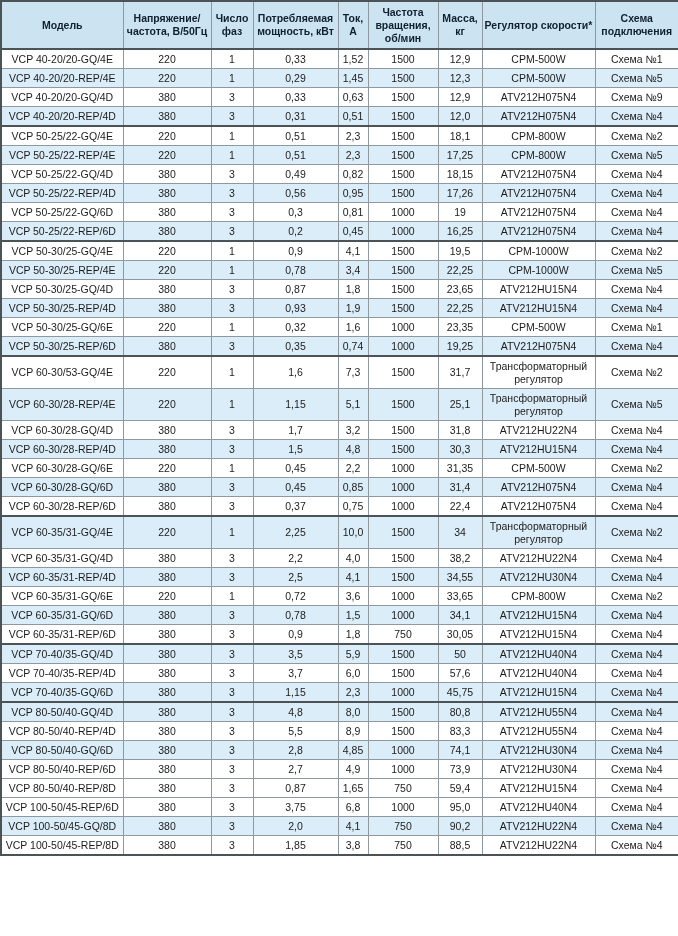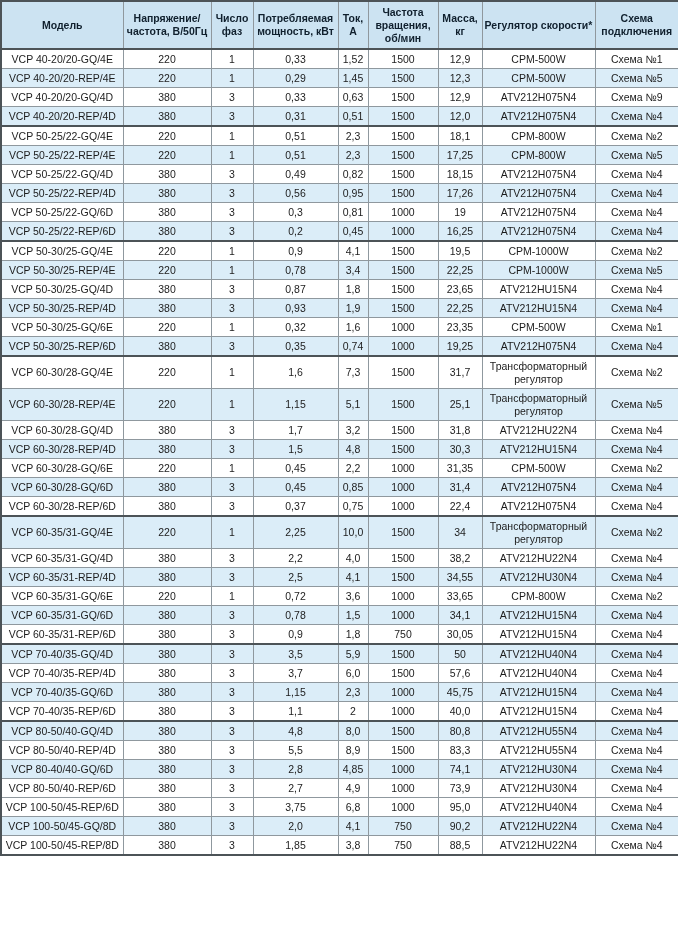--- a/index.html
+++ b/index.html
@@ -248,21 +248,21 @@
           <td>380</td>
           <td>3</td>
           <td>0,35</td>
           <td>0,74</td>
           <td>1000</td>
           <td>19,25</td>
           <td>ATV212H075N4</td>
           <td>Схема №4</td>
         </tr>
         <tr class="group-start">
-          <td>VCP 60-30/28-GQ/4E</td>
+          <td>VCP 60-30/53-GQ/4E</td>
           <td>220</td>
           <td>1</td>
           <td>1,6</td>
           <td>7,3</td>
           <td>1500</td>
           <td>31,7</td>
           <td>Трансформаторный регулятор</td>
           <td>Схема №2</td>
         </tr>
         <tr class="shaded">
@@ -423,31 +423,20 @@
           <td>VCP 70-40/35-GQ/6D</td>
           <td>380</td>
           <td>3</td>
           <td>1,15</td>
           <td>2,3</td>
           <td>1000</td>
           <td>45,75</td>
           <td>ATV212HU15N4</td>
           <td>Схема №4</td>
         </tr>
-        <tr>
-          <td>VCP 70-40/35-REP/6D</td>
-          <td>380</td>
-          <td>3</td>
-          <td>1,1</td>
-          <td>2</td>
-          <td>1000</td>
-          <td>40,0</td>
-          <td>ATV212HU15N4</td>
-          <td>Схема №4</td>
-        </tr>
         <tr class="shaded group-start">
           <td>VCP 80-50/40-GQ/4D</td>
           <td>380</td>
           <td>3</td>
           <td>4,8</td>
           <td>8,0</td>
           <td>1500</td>
           <td>80,8</td>
           <td>ATV212HU55N4</td>
           <td>Схема №4</td>
@@ -457,39 +446,50 @@
           <td>380</td>
           <td>3</td>
           <td>5,5</td>
           <td>8,9</td>
           <td>1500</td>
           <td>83,3</td>
           <td>ATV212HU55N4</td>
           <td>Схема №4</td>
         </tr>
         <tr class="shaded">
-          <td>VCP 80-40/40-GQ/6D</td>
+          <td>VCP 80-50/40-GQ/6D</td>
           <td>380</td>
           <td>3</td>
           <td>2,8</td>
           <td>4,85</td>
           <td>1000</td>
           <td>74,1</td>
           <td>ATV212HU30N4</td>
           <td>Схема №4</td>
         </tr>
         <tr>
           <td>VCP 80-50/40-REP/6D</td>
           <td>380</td>
           <td>3</td>
           <td>2,7</td>
           <td>4,9</td>
           <td>1000</td>
           <td>73,9</td>
           <td>ATV212HU30N4</td>
+          <td>Схема №4</td>
+        </tr>
+        <tr>
+          <td>VCP 80-50/40-REP/8D</td>
+          <td>380</td>
+          <td>3</td>
+          <td>0,87</td>
+          <td>1,65</td>
+          <td>750</td>
+          <td>59,4</td>
+          <td>ATV212HU15N4</td>
           <td>Схема №4</td>
         </tr>
         <tr>
           <td>VCP 100-50/45-REP/6D</td>
           <td>380</td>
           <td>3</td>
           <td>3,75</td>
           <td>6,8</td>
           <td>1000</td>
           <td>95,0</td>

